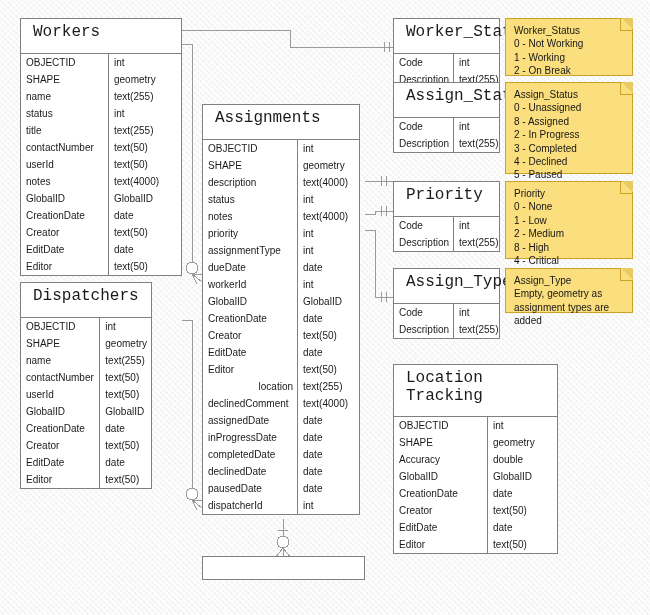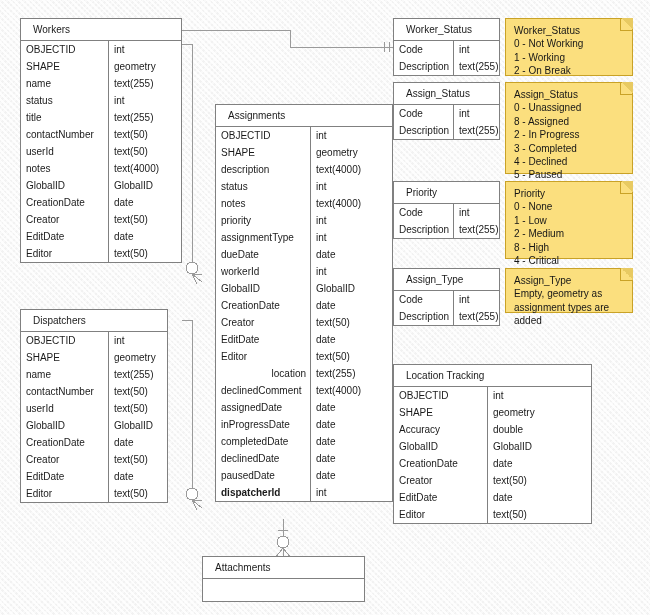--- a/index.html
+++ b/index.html
@@ -33,26 +33,27 @@
   }
   
   .entity {
     position: absolute;
     background: #ffffff;
     border: 1px solid #808080;
     box-sizing: border-box;
     z-index: 5;
   }
   .entity-title {
-    font-size: 10px;
+    font-size: 16px;
     color: #1a1a1a;
-    padding: 5px 0 5px 12px;
+    padding: 5px 0 11px 12px;
     border-bottom: 1px solid #808080;
     background: #ffffff;
     line-height: 1.1;
+    font-family: Liberation Mono, monospace;
   }
   .entity-body {
     display: table;
     width: 100%;
     border-collapse: collapse;
   }
   .field-row {
     display: table-row;
   }
   .field-name, .field-type {
@@ -188,21 +189,21 @@
           <div class="field-row">
             <div class="field-name" style="width: 78px;">EditDate</div>
             <div class="field-type">date</div>
           </div>
           <div class="field-row">
             <div class="field-name" style="width: 78px;">Editor</div>
             <div class="field-type">text(50)</div>
           </div>
         </div>
       </div>
-      <div class="entity" style="left: 20px; top: 309px; width: 148px;">
+      <div class="entity" style="left: 20px; top: 282px; width: 132px;">
         <div class="entity-title">Dispatchers</div>
         <div class="entity-body">
           <div class="field-row">
             <div class="field-name" style="width: 78px;">OBJECTID</div>
             <div class="field-type">int</div>
           </div>
           <div class="field-row">
             <div class="field-name" style="width: 78px;">SHAPE</div>
             <div class="field-type">geometry</div>
           </div>
@@ -233,21 +234,21 @@
           <div class="field-row">
             <div class="field-name" style="width: 78px;">EditDate</div>
             <div class="field-type">date</div>
           </div>
           <div class="field-row">
             <div class="field-name" style="width: 78px;">Editor</div>
             <div class="field-type">text(50)</div>
           </div>
         </div>
       </div>
-      <div class="entity" style="left: 215px; top: 104px; width: 178px;">
+      <div class="entity" style="left: 202px; top: 104px; width: 158px;">
         <div class="entity-title">Assignments</div>
         <div class="entity-body">
           <div class="field-row">
             <div class="field-name" style="width: 85px;">OBJECTID</div>
             <div class="field-type">int</div>
           </div>
           <div class="field-row">
             <div class="field-name" style="width: 85px;">SHAPE</div>
             <div class="field-type">geometry</div>
           </div>
@@ -321,21 +322,21 @@
           </div>
           <div class="field-row">
             <div class="field-name" style="width: 85px;">declinedDate</div>
             <div class="field-type">date</div>
           </div>
           <div class="field-row">
             <div class="field-name" style="width: 85px;">pausedDate</div>
             <div class="field-type">date</div>
           </div>
           <div class="field-row">
-            <div class="field-name" style="width: 85px; font-weight: bold;">dispatcherId</div>
+            <div class="field-name" style="width: 85px;">dispatcherId</div>
             <div class="field-type">int</div>
           </div>
         </div>
       </div>
       <div class="entity" style="left: 393px; top: 18px; width: 107px;">
         <div class="entity-title">Worker_Status</div>
         <div class="entity-body">
           <div class="field-row">
             <div class="field-name" style="width: 58px;">Code</div>
             <div class="field-type">int</div>
@@ -378,21 +379,21 @@
           <div class="field-row">
             <div class="field-name" style="width: 58px;">Code</div>
             <div class="field-type">int</div>
           </div>
           <div class="field-row">
             <div class="field-name" style="width: 58px;">Description</div>
             <div class="field-type">text(255)</div>
           </div>
         </div>
       </div>
-      <div class="entity" style="left: 393px; top: 364px; width: 199px;">
+      <div class="entity" style="left: 393px; top: 364px; width: 165px;">
         <div class="entity-title">Location Tracking</div>
         <div class="entity-body">
           <div class="field-row">
             <div class="field-name" style="width: 84px;">OBJECTID</div>
             <div class="field-type">int</div>
           </div>
           <div class="field-row">
             <div class="field-name" style="width: 84px;">SHAPE</div>
             <div class="field-type">geometry</div>
           </div>
@@ -416,21 +417,20 @@
             <div class="field-name" style="width: 84px;">EditDate</div>
             <div class="field-type">date</div>
           </div>
           <div class="field-row">
             <div class="field-name" style="width: 84px;">Editor</div>
             <div class="field-type">text(50)</div>
           </div>
         </div>
       </div>
       <div class="entity empty-body" style="left: 202px; top: 556px; width: 163px;">
-        <div class="entity-title">Attachments</div>
         <div class="entity-body">
           <div class="empty-row"></div>
         </div>
       </div>
     </div>
 
   <div id="note-layer">
       <div class="note" style="left: 505px; top: 18px; width: 128px; height: 58px;">
         <div class="note-fold"></div>
         <span class="note-line">Worker_Status</span>

